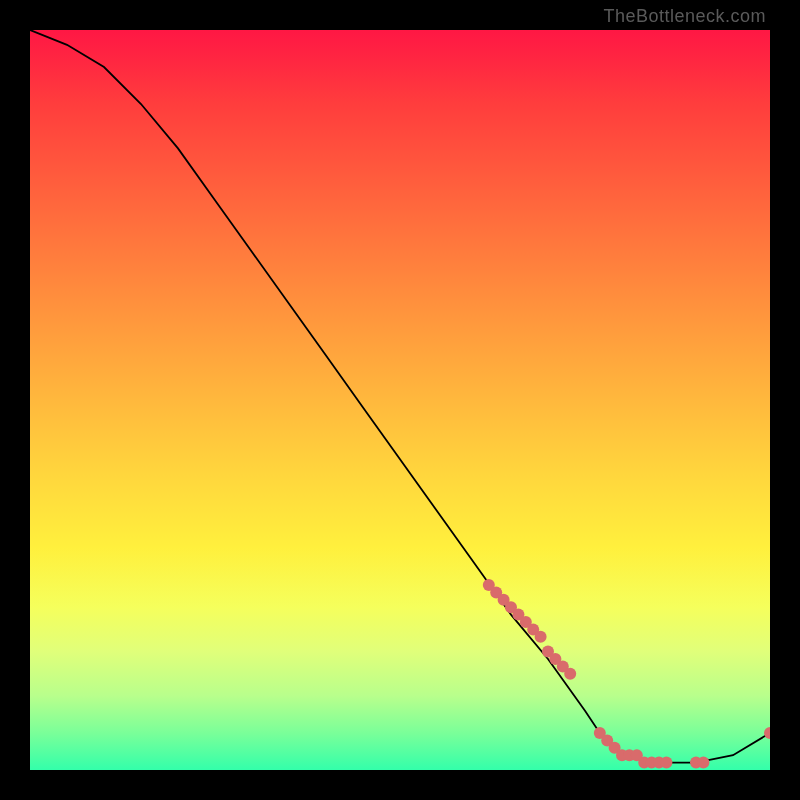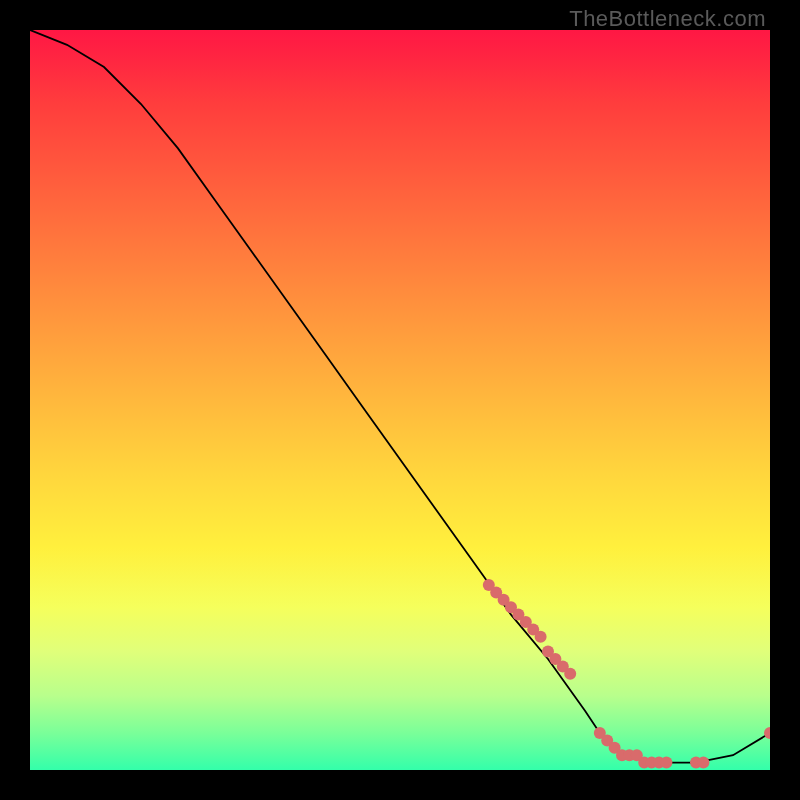--- a/index.html
+++ b/index.html
@@ -38,21 +38,21 @@
       #b8ff8c 90%,
       #7aff99 95%,
       #33ffaa 100%
     );
   }
   .watermark {
     position: absolute;
     top: 6px;
     right: 34px;
     color: #5a5a5a;
-    font-size: 22px;
+    font-size: 18px;
     font-weight: 500;
     letter-spacing: 0.5px;
     text-align: right;
   }
   svg.curve {
     position: absolute;
     left: 0;
     top: 0;
     width: 740px;
     height: 740px;

